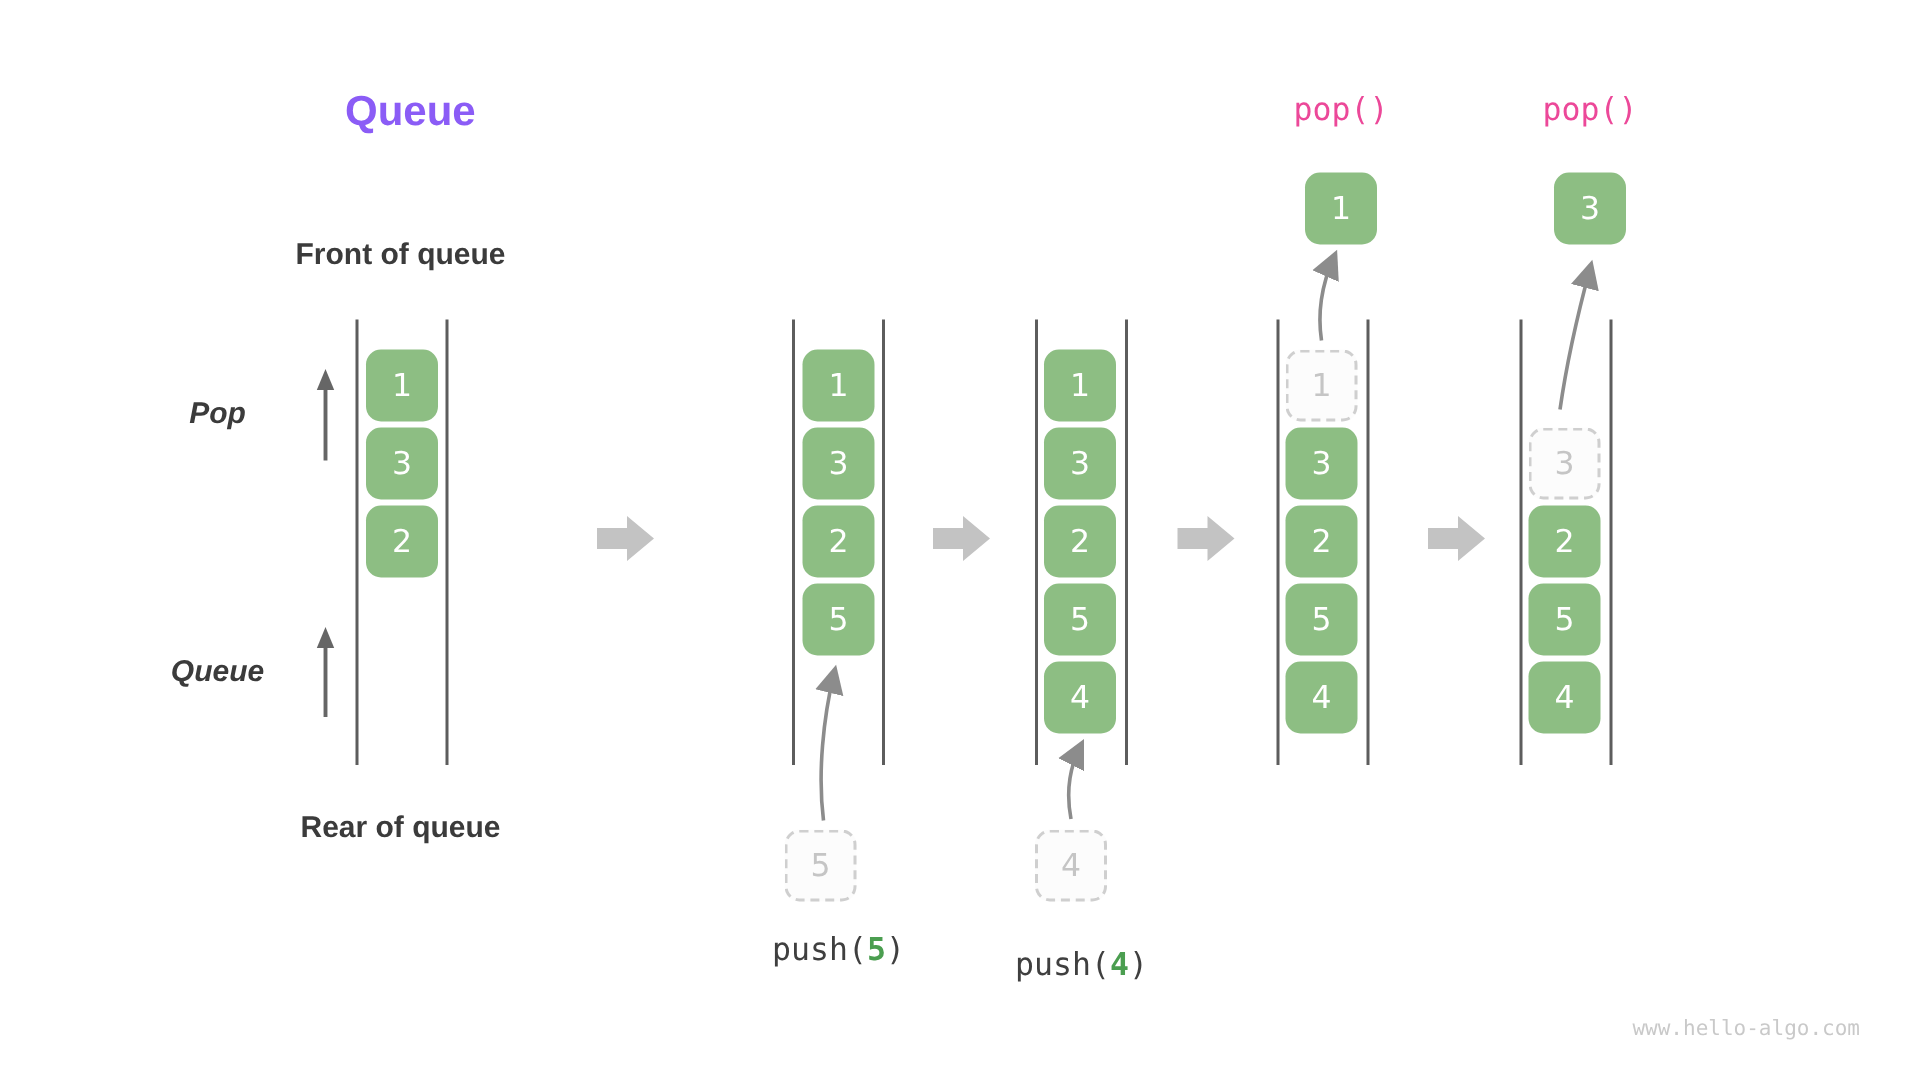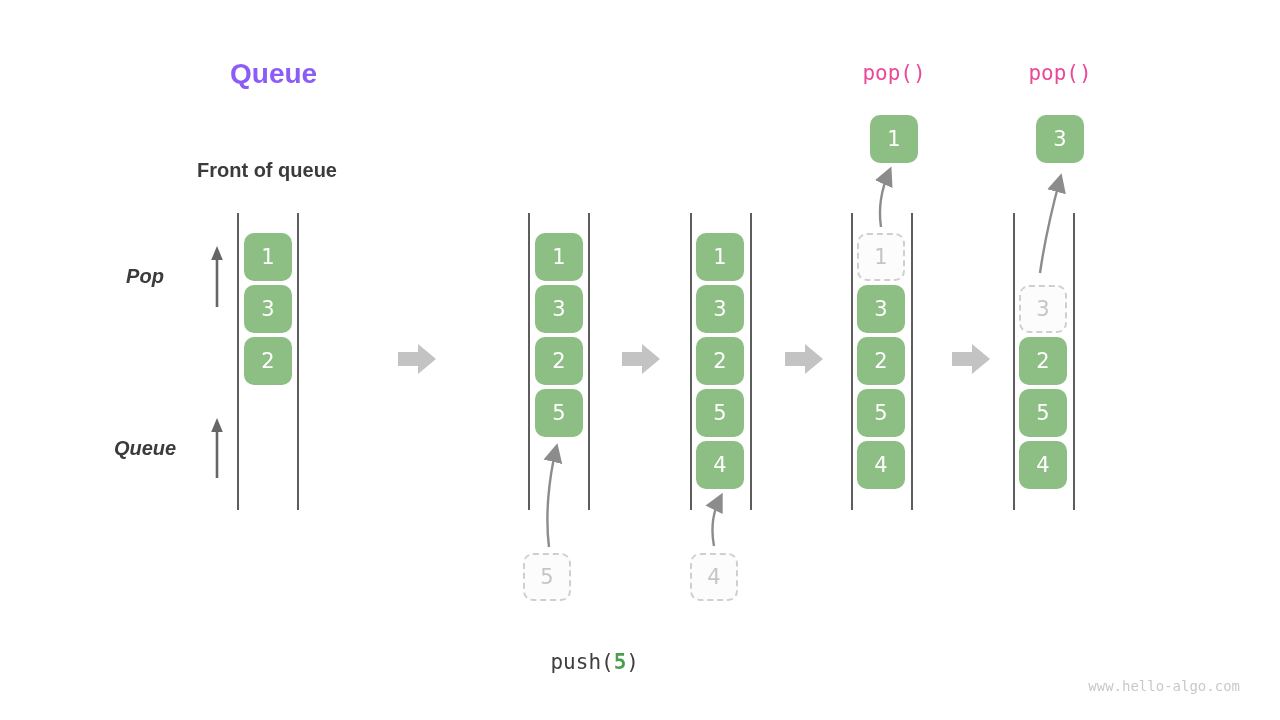--- a/index.html
+++ b/index.html
@@ -93,20 +93,21 @@
   <div class="title">Queue</div>
   <div class="biglabel" style="left:167px; top:159px;">Front of queue</div>
 
   <div class="label-group" style="left:45px; top:258px;">
     <div class="b">Pop</div>
   </div>
   <div class="label-group" style="left:45px; top:430px;">
     <div class="b">Queue</div>
   </div>
 
+  <div class="biglabel" style="left:167px; top:541px;">Rear of queue</div>
 
   <div class="wall" style="left:237px;"></div>
   <div class="wall" style="left:297px;"></div>
   <div class="wall" style="left:528px;"></div>
   <div class="wall" style="left:588px;"></div>
   <div class="wall" style="left:690px;"></div>
   <div class="wall" style="left:750px;"></div>
   <div class="wall" style="left:851px;"></div>
   <div class="wall" style="left:911px;"></div>
   <div class="wall" style="left:1013px;"></div>
@@ -114,28 +115,29 @@
 
   <div class="qbox" style="left:244px; top:233px;">1</div>
   <div class="qbox" style="left:244px; top:285px;">3</div>
   <div class="qbox" style="left:244px; top:337px;">2</div>
 
   <div class="qbox" style="left:535px; top:233px;">1</div>
   <div class="qbox" style="left:535px; top:285px;">3</div>
   <div class="qbox" style="left:535px; top:337px;">2</div>
   <div class="qbox" style="left:535px; top:389px;">5</div>
   <div class="ghost" style="left:523px; top:553px;">5</div>
-  <div class="mono-push" style="left:479px; top:650px;text-align:right;"><span>push(</span><span class="arg">5</span><span>)</span></div>
+  <div class="mono-push" style="left:479px; top:621px;"><span>push(</span><span class="arg">5</span><span>)</span></div>
 
   <div class="qbox" style="left:696px; top:233px;">1</div>
   <div class="qbox" style="left:696px; top:285px;">3</div>
   <div class="qbox" style="left:696px; top:337px;">2</div>
   <div class="qbox" style="left:696px; top:389px;">5</div>
   <div class="qbox" style="left:696px; top:441px;">4</div>
   <div class="ghost" style="left:690px; top:553px;">4</div>
+  <div class="mono-push" style="left:641px; top:631px;"><span>push(</span><span class="arg">4</span><span>)</span></div>
 
   <div class="mono-op" style="left:834px; top:61px;">pop()</div>
   <div class="qbox" style="left:870px; top:115px;">1</div>
   <div class="ghost" style="left:857px; top:233px;">1</div>
   <div class="qbox" style="left:857px; top:285px;">3</div>
   <div class="qbox" style="left:857px; top:337px;">2</div>
   <div class="qbox" style="left:857px; top:389px;">5</div>
   <div class="qbox" style="left:857px; top:441px;">4</div>
 
   <div class="mono-op" style="left:1000px; top:61px;">pop()</div>

